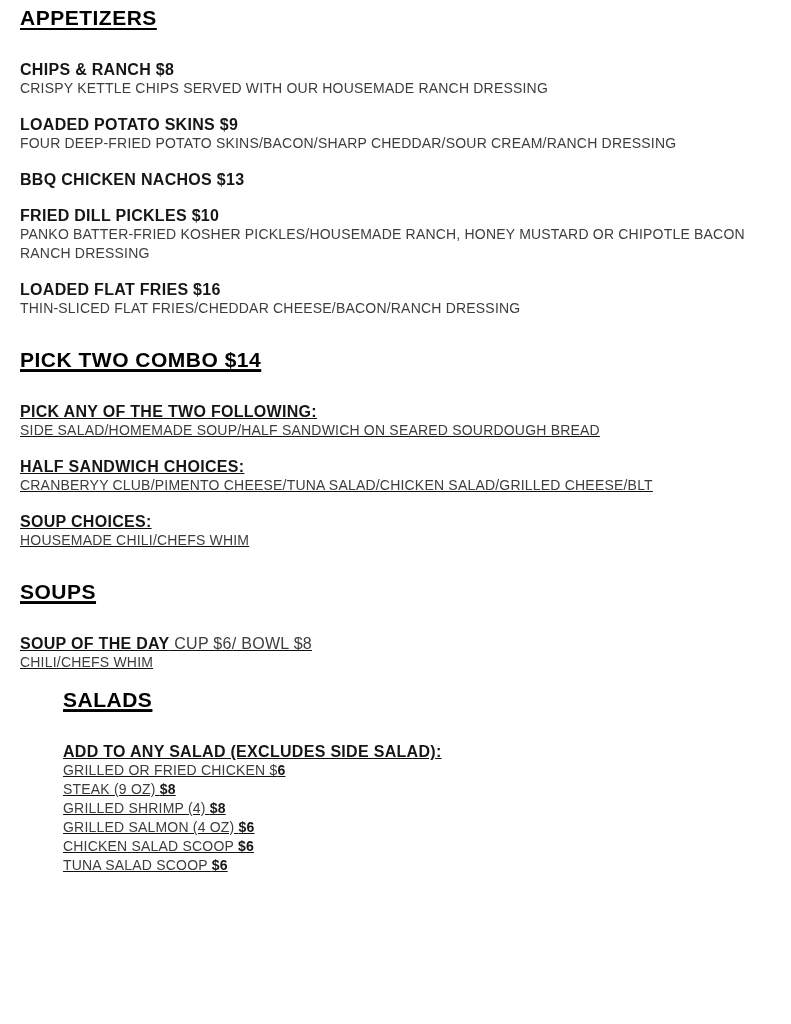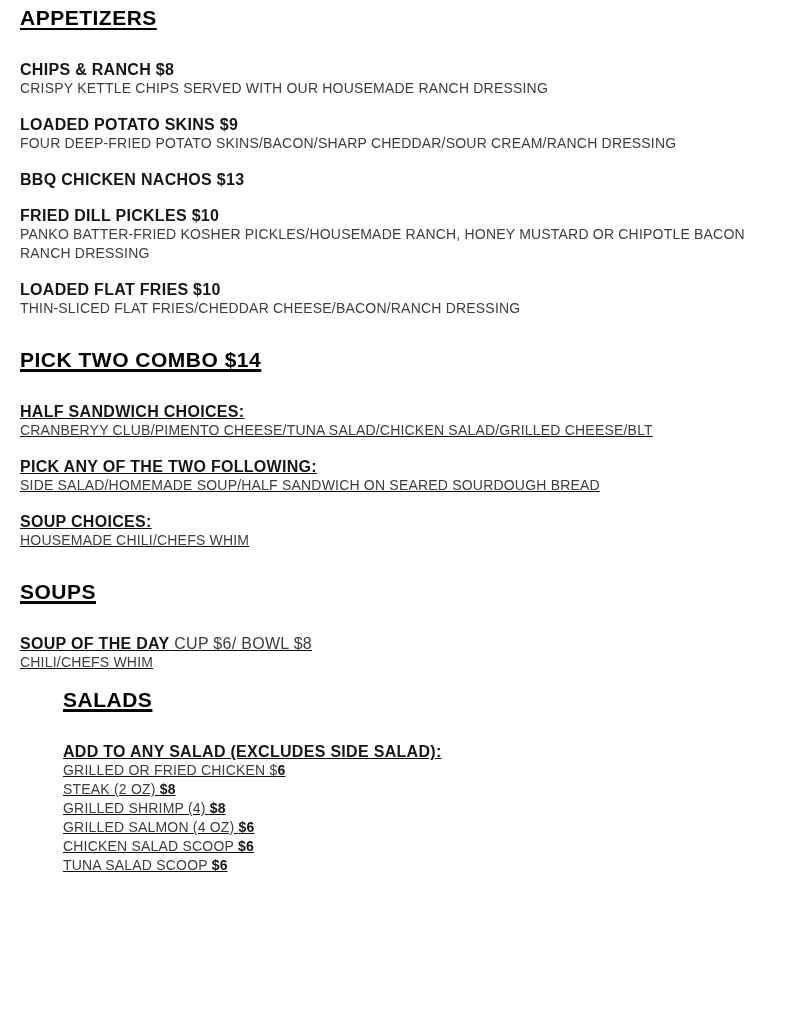--- a/index.html
+++ b/index.html
@@ -84,36 +84,36 @@
     <div class="item">
       <div class="item-title">BBQ CHICKEN NACHOS $13</div>
     </div>
 
     <div class="item">
       <div class="item-title">FRIED DILL PICKLES $10</div>
       <div class="item-desc">PANKO BATTER-FRIED KOSHER PICKLES/HOUSEMADE RANCH, HONEY MUSTARD OR CHIPOTLE BACON RANCH DRESSING</div>
     </div>
 
     <div class="item">
-      <div class="item-title">LOADED FLAT FRIES $10</div>
+      <div class="item-title">LOADED FLAT FRIES $16</div>
       <div class="item-desc">THIN-SLICED FLAT FRIES/CHEDDAR CHEESE/BACON/RANCH DRESSING</div>
     </div>
   </section>
 
   <section class="section">
     <h1 class="section-heading"><span>PICK TWO COMBO $14</span></h1>
 
     <div class="item">
-      <div class="item-title">HALF SANDWICH CHOICES:</div>
-      <div class="item-desc">CRANBERYY CLUB/PIMENTO CHEESE/TUNA SALAD/CHICKEN SALAD/GRILLED CHEESE/BLT</div>
+      <div class="item-title">PICK ANY OF THE TWO FOLLOWING:</div>
+      <div class="item-desc">SIDE SALAD/HOMEMADE SOUP/HALF SANDWICH ON SEARED SOURDOUGH BREAD</div>
     </div>
 
     <div class="item">
-      <div class="item-title">PICK ANY OF THE TWO FOLLOWING:</div>
-      <div class="item-desc">SIDE SALAD/HOMEMADE SOUP/HALF SANDWICH ON SEARED SOURDOUGH BREAD</div>
+      <div class="item-title">HALF SANDWICH CHOICES:</div>
+      <div class="item-desc">CRANBERYY CLUB/PIMENTO CHEESE/TUNA SALAD/CHICKEN SALAD/GRILLED CHEESE/BLT</div>
     </div>
 
     <div class="item">
       <div class="item-title">SOUP CHOICES:</div>
       <div class="item-desc">HOUSEMADE CHILI/CHEFS WHIM</div>
     </div>
   </section>
 
   <section class="section">
     <h1 class="section-heading"><span>SOUPS</span></h1>
@@ -123,21 +123,21 @@
       <div class="item-desc">CHILI/CHEFS WHIM</div>
     </div>
   </section>
 
   <section class="section tight">
     <h1 class="section-heading"><span>SALADS</span></h1>
 
     <div class="item">
       <div class="item-title">ADD TO ANY SALAD (EXCLUDES SIDE SALAD):</div>
       <div class="addon-line"><span>GRILLED OR FRIED CHICKEN $</span><span class="price">6</span></div>
-      <div class="addon-line"><span>STEAK (2 OZ) </span><span class="price">$8</span></div>
+      <div class="addon-line"><span>STEAK (9 OZ) </span><span class="price">$8</span></div>
       <div class="addon-line"><span>GRILLED SHRIMP (4) </span><span class="price">$8</span></div>
       <div class="addon-line"><span>GRILLED SALMON (4 OZ) </span><span class="price">$6</span></div>
       <div class="addon-line"><span>CHICKEN SALAD SCOOP </span><span class="price">$6</span></div>
       <div class="addon-line"><span>TUNA SALAD SCOOP </span><span class="price">$6</span></div>
     </div>
   </section>
 
 </main>
 
 </body></html>

